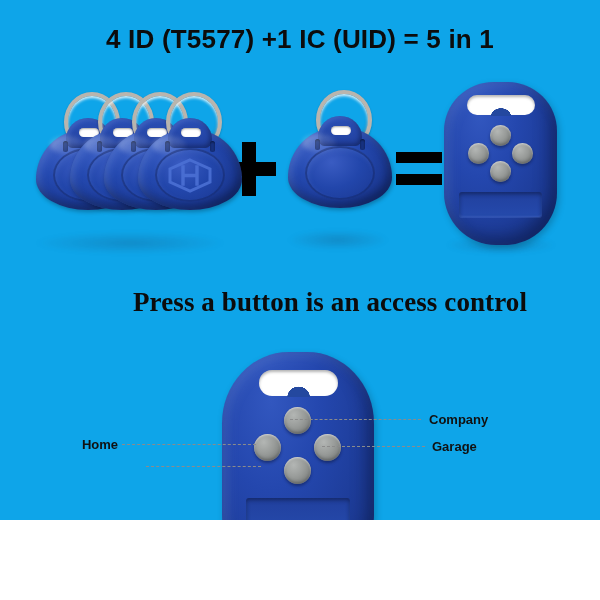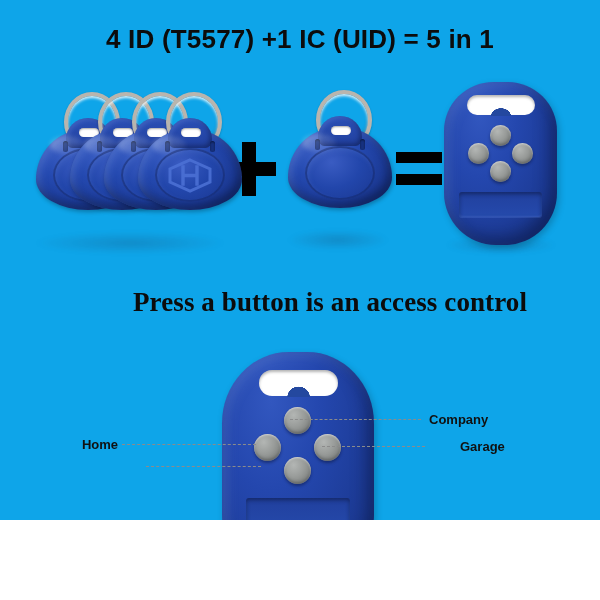--- a/index.html
+++ b/index.html
@@ -393,18 +393,18 @@
   </div>
 
   <div class="leader" style="left:290px; top:419px; width:131px;"></div>
   <div class="leader" style="left:322px; top:446px; width:103px;"></div>
 
   <div class="leader" style="left:122px; top:444px; width:134px;"></div>
   <div class="leader" style="left:146px; top:466px; width:115px;"></div>
 
   <div class="callout right" style="left:429px; top:413px;">Company</div>
 
-  <div class="callout right" style="left:432px; top:440px;margin-left:28px;">Garage</div>
+  <div class="callout right" style="left:432px; top:440px;">Garage</div>
 
   <div class="callout left" style="left:40px; top:438px; width:78px;">Home</div>
 
 
 </div>
 
 </body></html>

